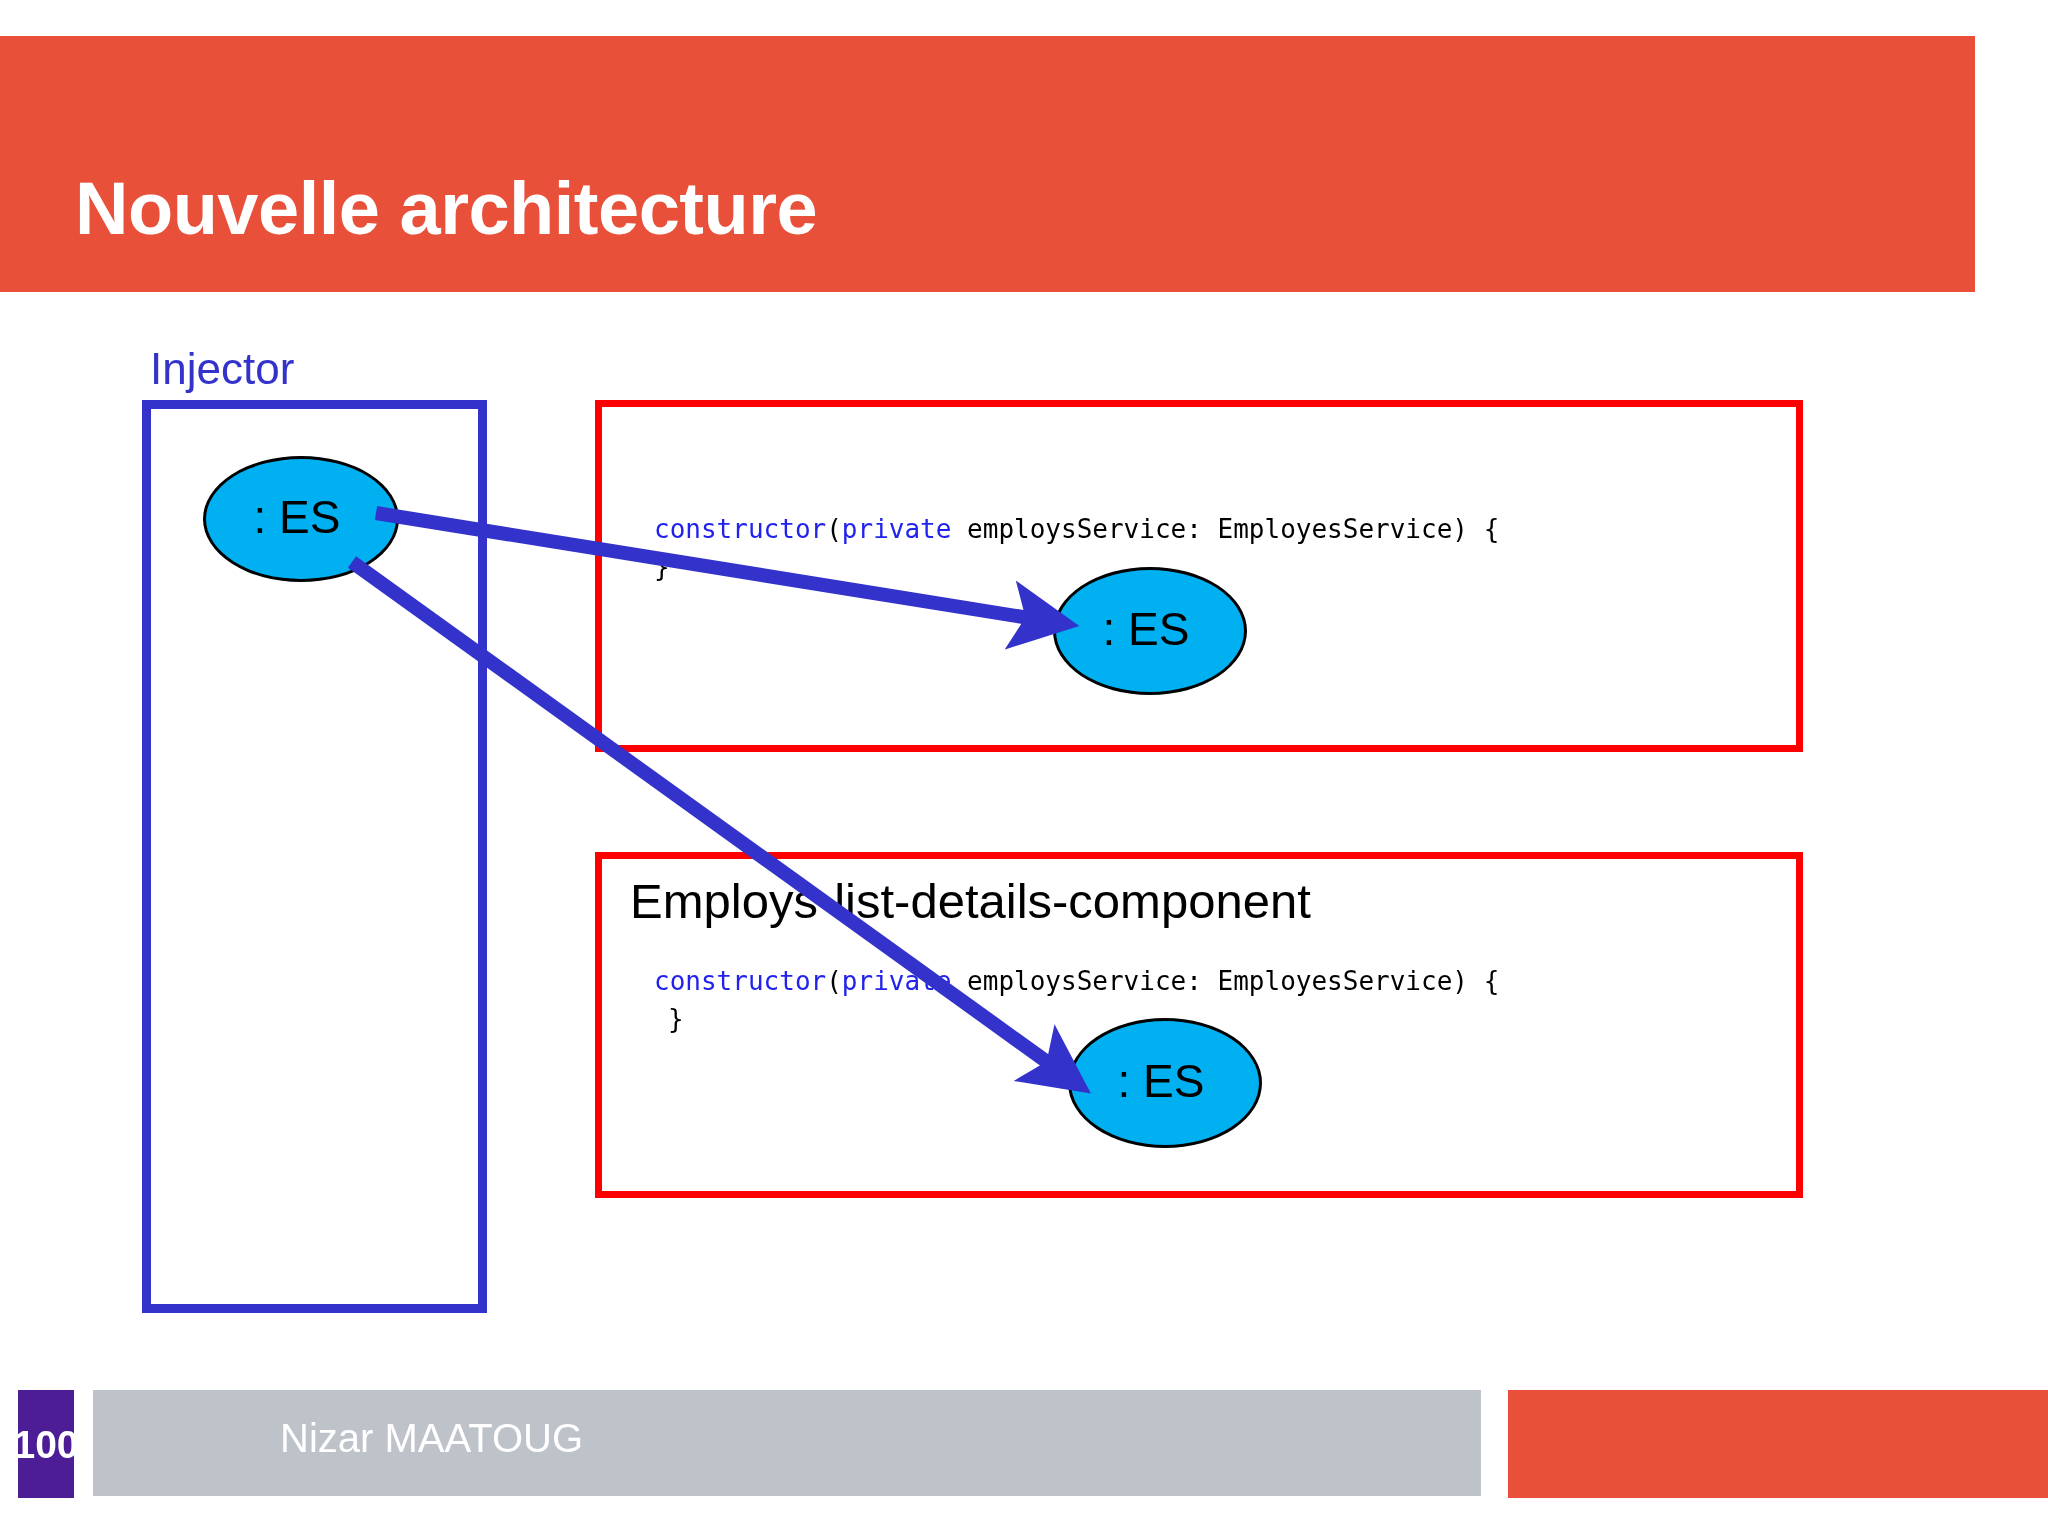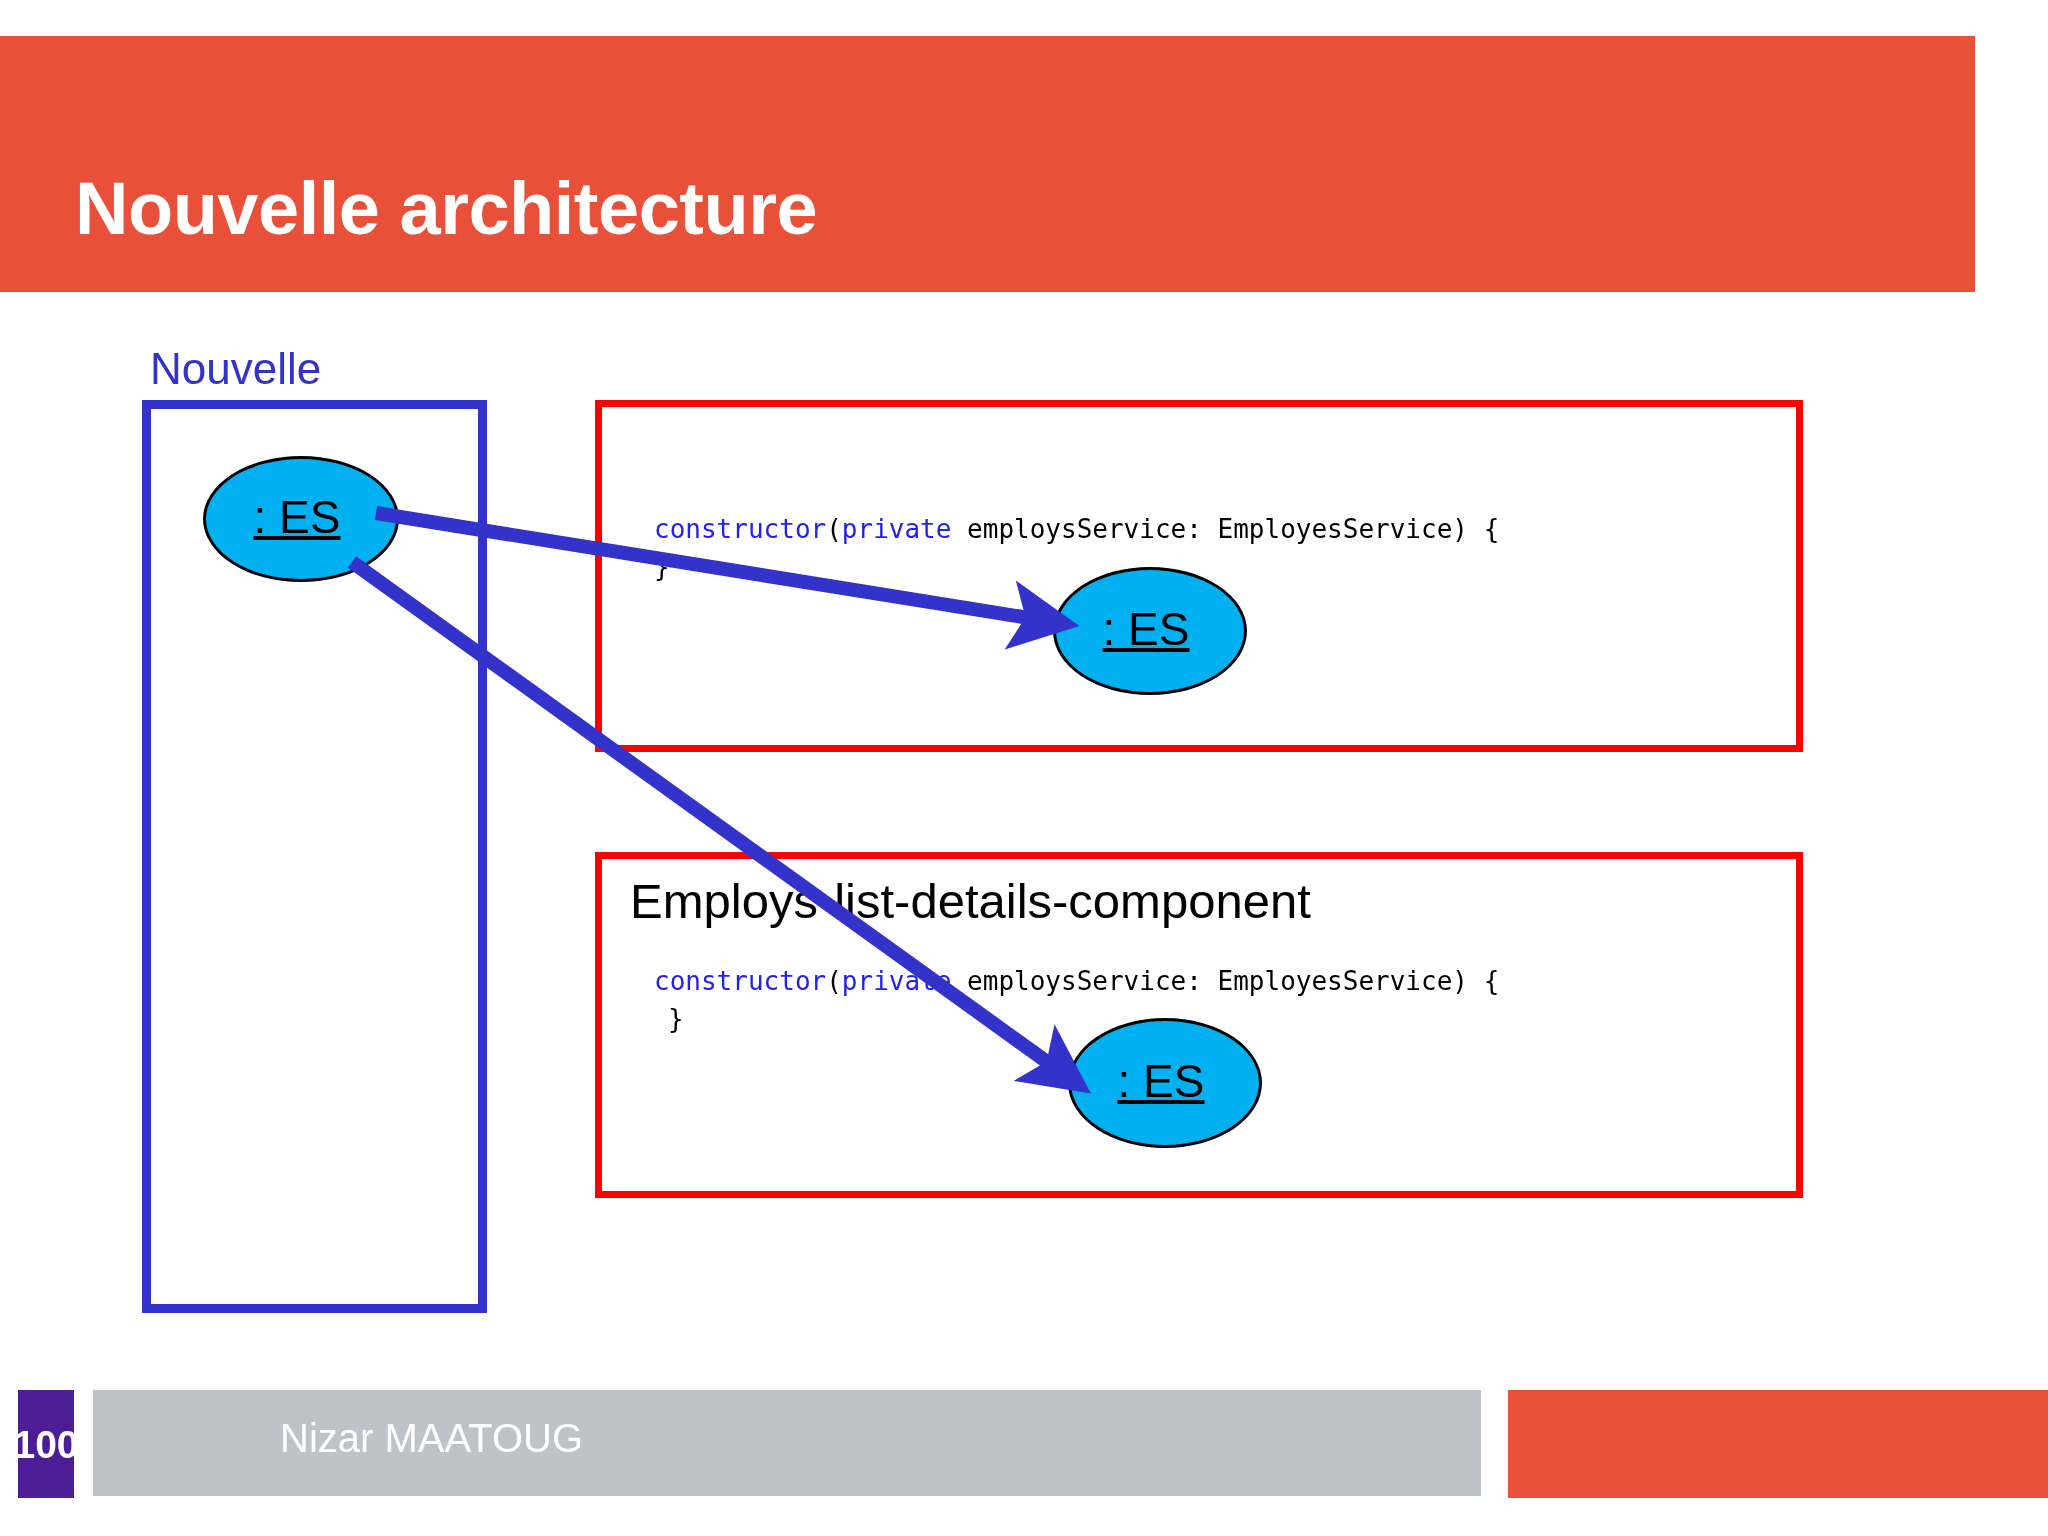--- a/index.html
+++ b/index.html
@@ -109,21 +109,20 @@
   .es-node {
     position: absolute;
     border-radius: 50%;
     background: #00B0F0;
     border: 3px solid #000000;
     box-sizing: border-box;
     display: flex;
     align-items: center;
     justify-content: center;
     z-index: 5;
-    text-decoration: underline;
   }
   .es-node span {
     font-size: 46px;
     color: #000000;
     line-height: 1;
     position: relative;
     top: -2px;
     left: -4px;
     white-space: nowrap;
   }
@@ -188,21 +187,21 @@
 </style>
 </head>
 <body>
 
 <div id="slide">
 
   <div id="title-bar">
     <div id="title-text">Nouvelle architecture</div>
   </div>
 
-  <div id="injector-label">Nouvelle</div>
+  <div id="injector-label">Injector</div>
   <div id="injector-box"></div>
 
   <div class="component-box" id="component-box-1">
     <div class="code-block" id="code-1"><span class="kw">constructor</span><span>(</span><span class="kw">private</span><span> employsService: EmployesService) {</span><span class="code-close">}</span></div>
   </div>
 
   <div class="component-box" id="component-box-2">
     <div class="component-title">Employs-list-details-component</div>
     <div class="code-block" id="code-2"><span class="kw">constructor</span><span>(</span><span class="kw">private</span><span> employsService: EmployesService) {</span><span class="code-close">}</span></div>
   </div>

